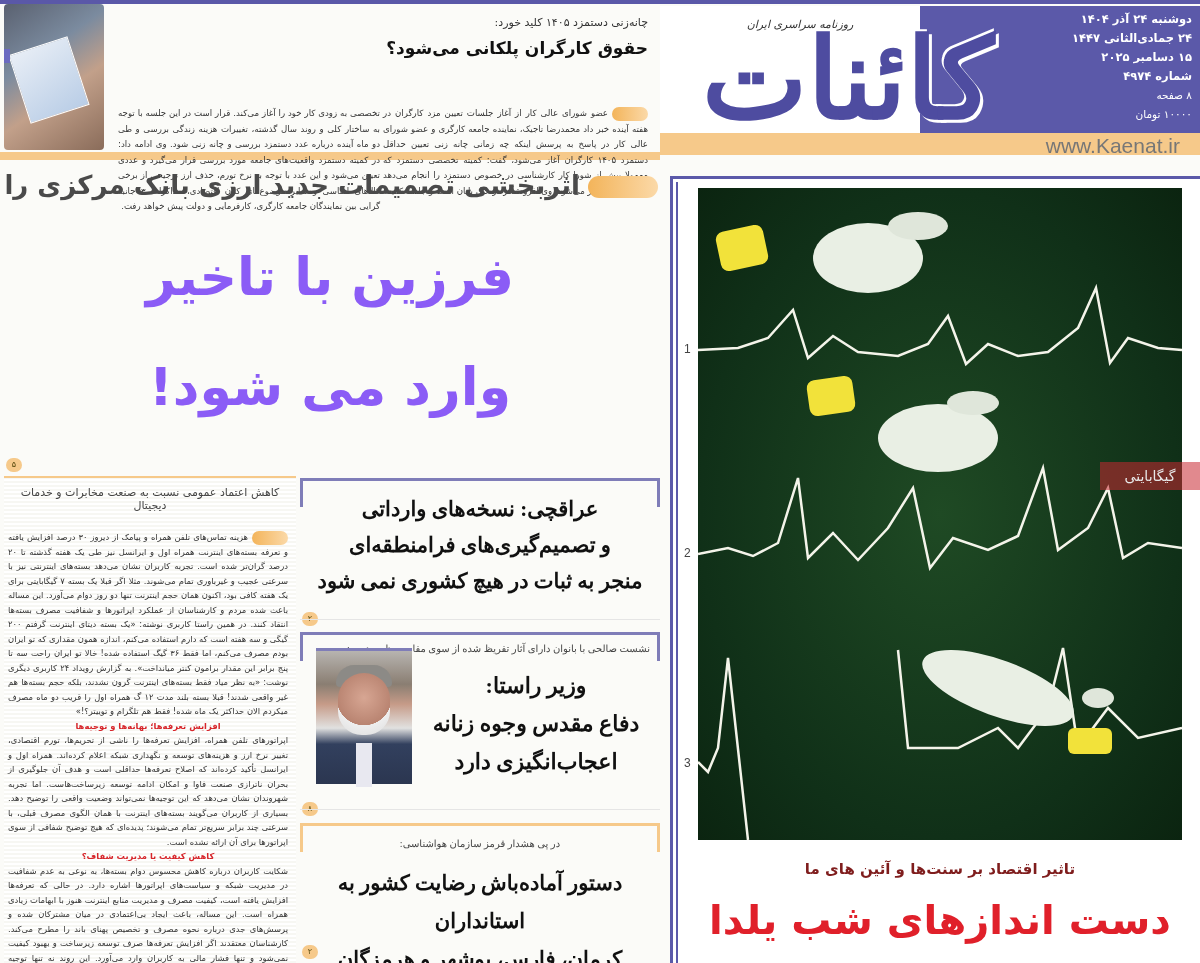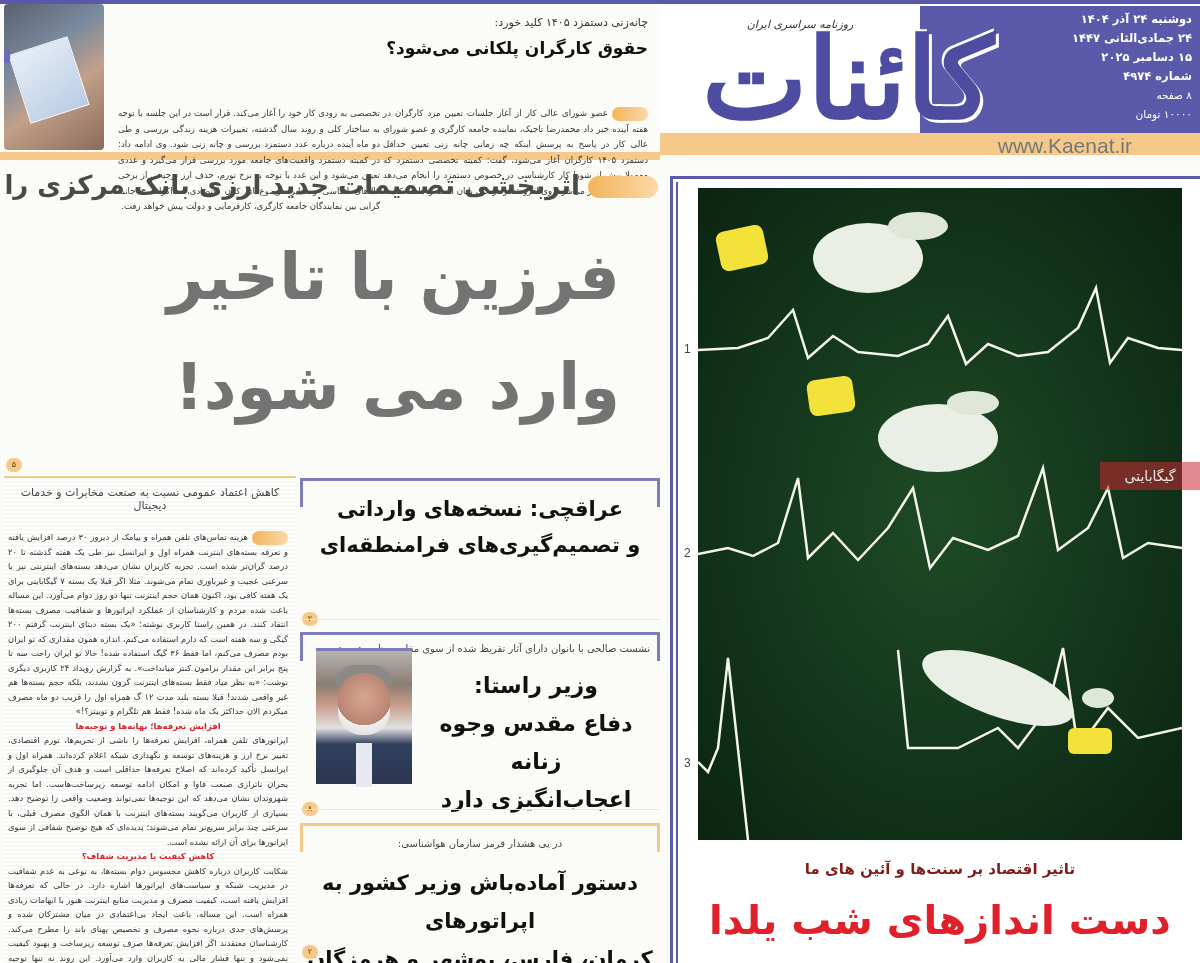--- a/index.html
+++ b/index.html
@@ -11,49 +11,49 @@
   .top-rule { left: 0; top: 0; width: 1200px; height: 4px; background: #5a58a8; }
   .mast-band-blue { left: 920px; top: 6px; width: 280px; height: 130px; background: #5b59a9; }
   .mast-band-orange { left: 660px; top: 133px; width: 540px; height: 22px; background: #f6c98a; }
   .mast-band-orange2 { left: 0; top: 152px; width: 660px; height: 8px; background: #f6c98a; }
   .mast-white { left: 660px; top: 6px; width: 260px; height: 128px; background: #ffffff; }
   .logo-text { left: 668px; top: 20px; width: 360px; height: 120px; font-family: "DejaVu Serif", serif; font-weight: bold; font-size: 112px; line-height: 118px; color: #4e4ca0; text-align: center; letter-spacing: -4px; text-shadow: 3px 3px 0 #ffffff, -2px -2px 0 #ffffff; }
   .tagline { left: 720px; top: 18px; width: 160px; font-family: "DejaVu Serif", serif; font-style: italic; font-size: 11px; color: #333; text-align: center; }
   .date-list { left: 1040px; top: 10px; width: 152px; color: #ffffff; font-size: 11.5px; line-height: 19px; text-align: right; font-weight: bold; }
   .date-list div { white-space: nowrap; }
   .date-list .small { font-size: 10.5px; font-weight: normal; }
-  .site-url { left: 952px; top: 134px; width: 180px; font-family: "Liberation Sans", sans-serif; font-size: 21px; color: #777; direction: ltr; text-align: right; }
+  .site-url { left: 1000px; top: 134px; width: 180px; font-family: "Liberation Sans", sans-serif; font-size: 21px; color: #777; direction: ltr; text-align: right; }
 
   
   .teaser-wrap { left: 110px; top: 6px; width: 550px; height: 146px; }
   .teaser-kicker { right: 12px; top: 10px; font-size: 11px; color: #333; }
   .teaser-title { right: 12px; top: 32px; font-size: 17px; font-weight: bold; color: #111; margin-left: 36px; }
   .teaser-col { font-size: 8.6px; line-height: 15.5px; color: #333; text-align: justify; margin-top: 36px; }
   .teaser-col.c1 { right: 12px; top: 64px; width: 265px; }
   .teaser-col.c2 { right: 280px; top: 64px; width: 262px; }
   .teaser-photo { left: 4px; top: 4px; width: 100px; height: 146px; border-radius: 4px; background: linear-gradient(145deg,#5a6170 0%,#7b8b9f 35%,#c2a08a 60%,#8a6c5a 100%); overflow: hidden; }
   .teaser-photo .bill { position: absolute; left: 14px; top: 40px; width: 62px; height: 72px; background: linear-gradient(160deg,#e8eef6,#b9cde6); transform: rotate(-18deg); border: 1px solid #fff; }
   .teaser-photo .mark { position: absolute; top: 45px; left: -2px; width: 8px; height: 14px; background: #6b6ac0; }
   .kaenat-badge { display: inline-block; width: 36px; height: 14px; border-radius: 7px; background: linear-gradient(90deg,#f3b45a,#fbd9a8); vertical-align: middle; margin-left: 4px; }
 
   
   .superhead { left: 8px; top: 170px; width: 650px; font-size: 26px; font-weight: bold; color: #4a4a4a; text-align: right; white-space: nowrap; }
   .superhead .kaenat-badge { width: 70px; height: 22px; border-radius: 11px; margin-left: 8px; }
-  .mainhead { left: 40px; top: 222px; width: 580px; font-size: 64px; line-height: 110px; font-weight: bold; color: #737373; letter-spacing: -2px; }
+  .mainhead { left: 40px; top: 222px; width: 580px; font-size: 52px; line-height: 110px; font-weight: bold; color: #8b5cf6; text-align: center; letter-spacing: -2px; }
 
   
   .leftcol { left: 4px; top: 476px; width: 292px; height: 487px; background: repeating-linear-gradient(0deg, #f7f7f3 0, #f7f7f3 2px, #ffffff 2px, #ffffff 4px); border-top: 2px solid #f6c98a; }
   .page-dot { width: 16px; height: 14px; border-radius: 7px; background: #f6c98a; font-size: 8px; color: #5a4c10; text-align: center; line-height: 14px; direction: ltr; }
   .left-kicker { right: 10px; top: 8px; width: 272px; font-size: 11px; color: #444; text-align: center; }
   .left-title { right: 6px; top: 26px; width: 282px; font-size: 15px; font-weight: bold; color: #111; text-align: center; }
   .left-body { right: 8px; top: 52px; width: 280px; font-size: 8.4px; line-height: 14.5px; color: #333; text-align: justify; }
   .left-body .sub { display: block; text-align: center; color: #d7262b; font-weight: bold; }
 
   
-  .midbox { left: 300px; top: 478px; width: 360px; border-top: 3px solid #7f7db8; }
+  .midbox { left: 300px; top: 478px; width: 360px; border-top: 3px solid #7f7db8; font-family: Liberation Serif, serif; }
   .midbox.orange { border-top-color: #f6c98a; }
   .side-tick { width: 3px; height: 26px; background: #7f7db8; }
   .mid-title { font-size: 21px; line-height: 36px; font-weight: bold; color: #111; text-align: center; }
   .mid-kicker { font-size: 10px; color: #444; text-align: right; }
   .mid-divider { left: 300px; width: 360px; height: 1px; background: #e5e5e5; }
   .portrait { left: 316px; top: 648px; width: 96px; height: 136px; background: linear-gradient(180deg,#b7b4b0 0%,#8a7e72 25%,#c69b88 40%,#e1e1e0 58%,#32405e 70%,#2b3650 100%); border-top: 3px solid #7f7db8; }
   .portrait .face { position: absolute; left: 22px; top: 22px; width: 52px; height: 62px; border-radius: 26px 26px 24px 24px; background: radial-gradient(circle at 50% 40%,#d7a693 0%,#b98471 60%,#eee 61%,#ddd 100%); }
   .portrait .hair { position: absolute; left: 20px; top: 14px; width: 56px; height: 22px; border-radius: 28px 28px 6px 6px; background: #8c8a86; }
   .portrait .shirt { position: absolute; left: 40px; top: 92px; width: 16px; height: 44px; background: #e8e8f0; }
 
@@ -122,20 +122,21 @@
     
   </div>
 </div>
 
 <div class="abs midbox" style="height:132px;">
   <div class="abs side-tick" style="right:0; top:0;"></div>
   <div class="abs side-tick" style="left:0; top:0;"></div>
   <div class="abs mid-title" style="right:10px; top:10px; width:340px;">
     <div>عراقچی: نسخه‌های وارداتی</div>
     <div>و تصمیم‌گیری‌های فرامنطقه‌ای</div>
+    <div>منجر به ثبات در هیچ کشوری نمی شود</div>
   </div>
 </div>
 <div class="abs page-dot" style="left:302px; top:612px;">۲</div>
 <div class="abs mid-divider" style="top:619px;"></div>
 
 <div class="abs midbox" style="top:632px; height:170px;">
   <div class="abs side-tick" style="right:0; top:0;"></div>
   <div class="abs side-tick" style="left:0; top:0;"></div>
   <div class="abs mid-kicker" style="right:10px; top:8px; width:340px;">نشست صالحی با بانوان دارای آثار تقریظ شده از سوی مقام معظم رهبری:</div>
   <div class="abs mid-title" style="right:6px; top:32px; width:236px; font-size:22px; line-height:38px;">
@@ -150,21 +151,21 @@
   <div class="shirt"></div>
 </div>
 <div class="abs page-dot" style="left:302px; top:802px;">۸</div>
 <div class="abs mid-divider" style="top:809px;"></div>
 
 <div class="abs midbox orange" style="top:823px; height:120px;">
   <div class="abs side-tick" style="right:0; top:0; background:#f6c98a;"></div>
   <div class="abs side-tick" style="left:0; top:0; background:#f6c98a;"></div>
   <div class="abs mid-kicker" style="right:10px; top:12px; width:340px; text-align:center;">در پی هشدار قرمز سازمان هواشناسی:</div>
   <div class="abs mid-title" style="right:6px; top:38px; width:348px; font-size:21px; line-height:38px;">
-    <div>دستور آماده‌باش وزیر کشور به اپراتورهای</div>
+    <div>دستور آماده‌باش رضایت کشور به استانداران</div>
     <div>کرمان، فارس، بوشهر و هرمزگان</div>
   </div>
 </div>
 <div class="abs page-dot" style="left:302px; top:945px;">۲</div>
 
 <div class="abs cartoon-frame"></div>
 <div class="abs cartoon-inner-rule"></div>
 <div class="abs cartoon-art">
   <svg width="484" height="652" viewBox="0 0 484 652">
     <polyline fill="none" stroke="#f4f4ea" stroke-width="2.5" points="0,162 40,160 70,150 95,122 110,170 135,148 160,164 200,168 230,156 250,128 268,176 290,156 320,168 350,164 380,140 398,100 412,175 430,150 460,160 484,162"></polyline>

